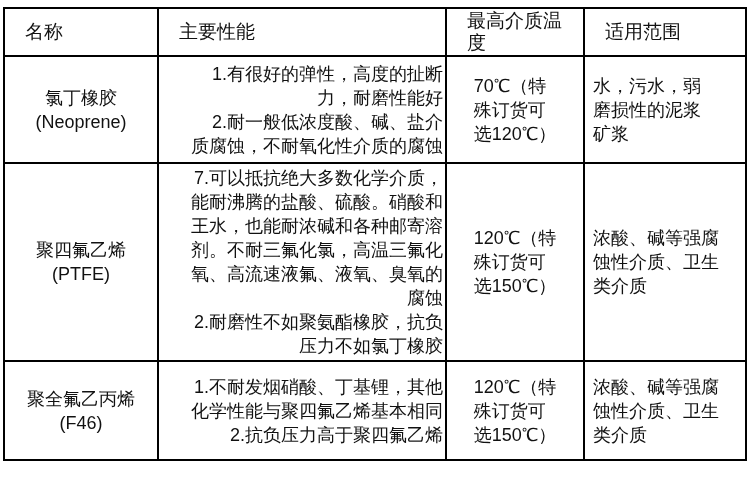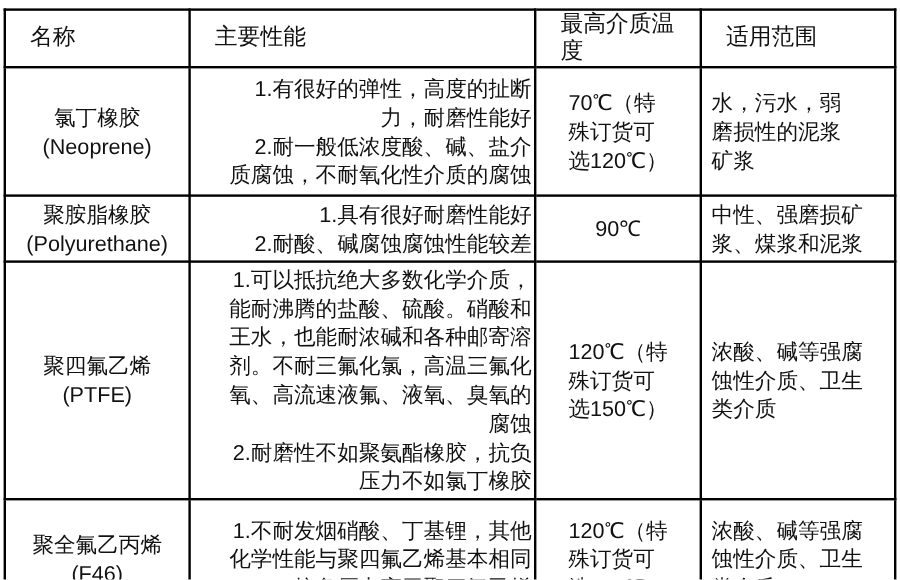--- a/index.html
+++ b/index.html
@@ -92,33 +92,24 @@
 力，耐磨性能好
 2.耐一般低浓度酸、碱、盐介
 质腐蚀，不耐氧化性介质的腐蚀</td>
       <td class="cell-temp"><span class="temp-block">70℃（特
 殊订货可
 选120℃）</span></td>
       <td class="cell-app">水，污水，弱
 磨损性的泥浆
 矿浆</td>
     </tr>
-    <tr style="height:55px;">
-      <td class="cell-name">聚胺脂橡胶
-(Polyurethane)</td>
-      <td class="cell-props">1.具有很好耐磨性能好
-2.耐酸、碱腐蚀腐蚀性能较差</td>
-      <td class="cell-temp"><span class="temp-block">90℃</span></td>
-      <td class="cell-app">中性、强磨损矿
-浆、煤浆和泥浆</td>
-    </tr>
     <tr style="height:197px;">
       <td class="cell-name">聚四氟乙烯
 (PTFE)</td>
-      <td class="cell-props">1.可以抵抗绝大多数化学介质，
+      <td class="cell-props">7.可以抵抗绝大多数化学介质，
 能耐沸腾的盐酸、硫酸。硝酸和
 王水，也能耐浓碱和各种邮寄溶
 剂。不耐三氟化氯，高温三氟化
 氧、高流速液氟、液氧、臭氧的
 腐蚀
 2.耐磨性不如聚氨酯橡胶，抗负
 压力不如氯丁橡胶</td>
       <td class="cell-temp"><span class="temp-block">120℃（特
 殊订货可
 选150℃）</span></td>

